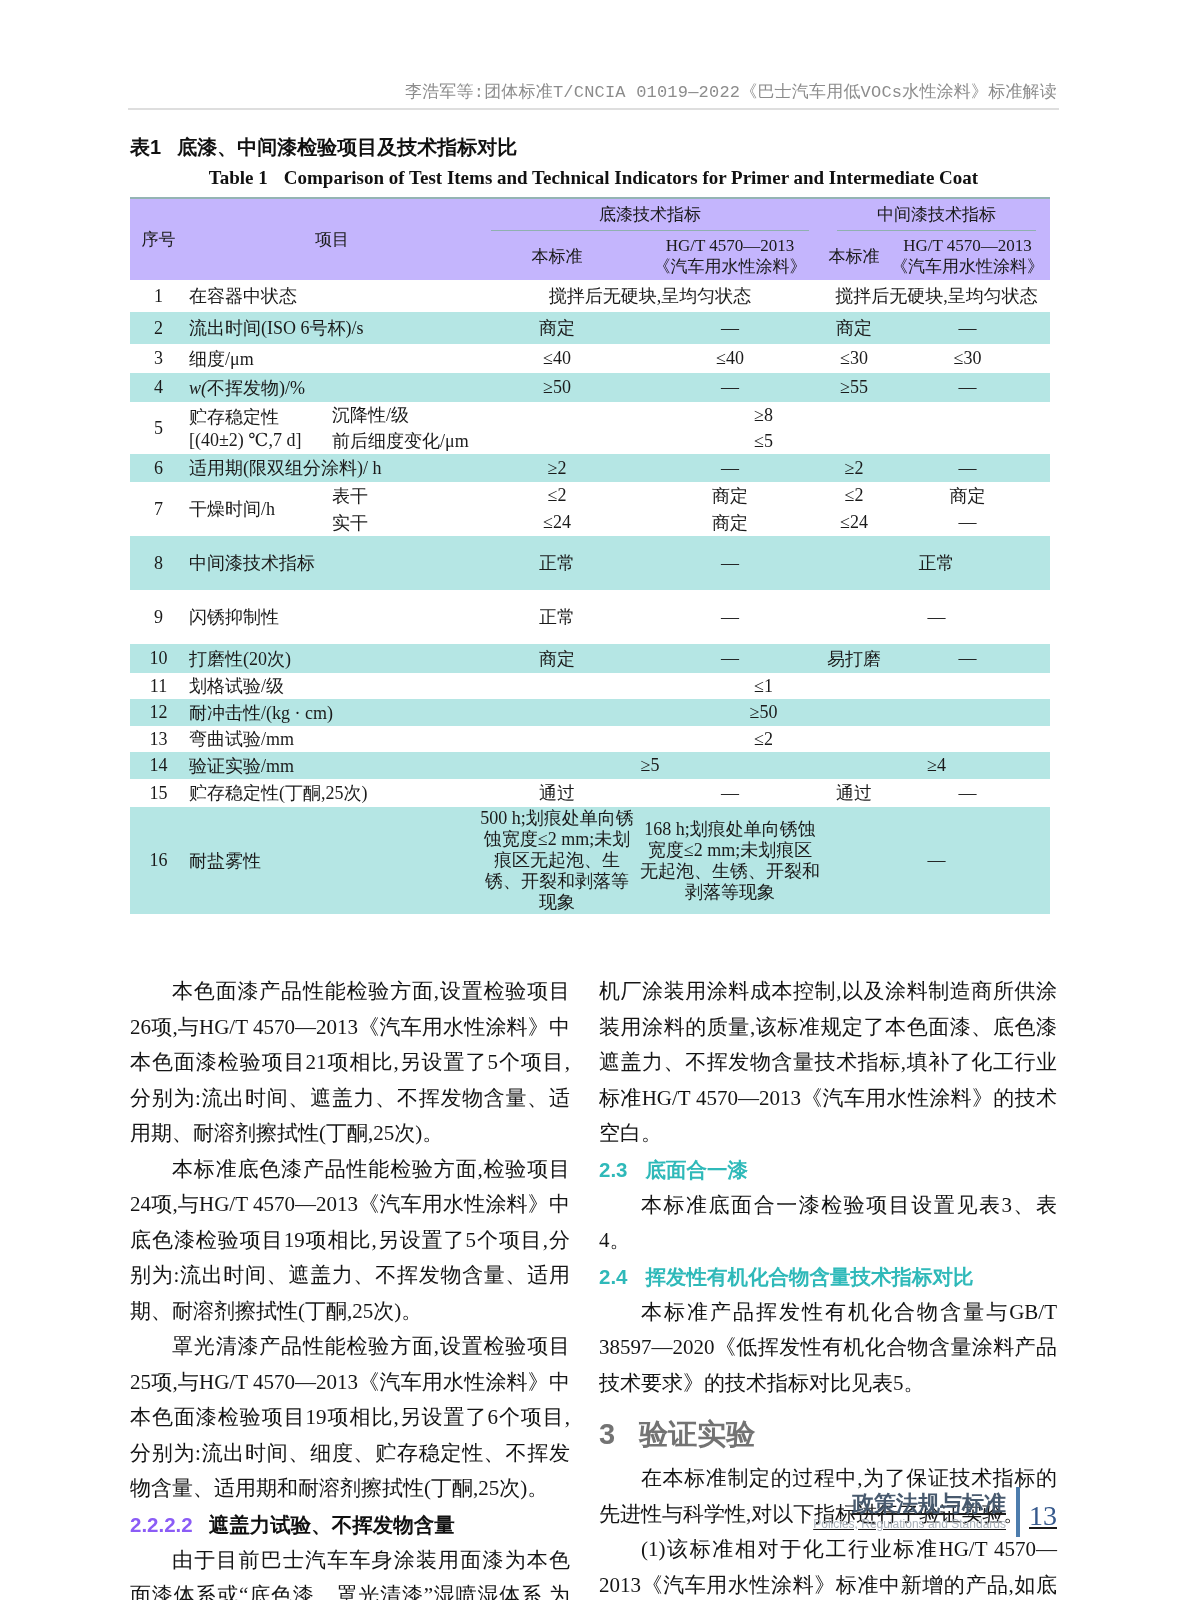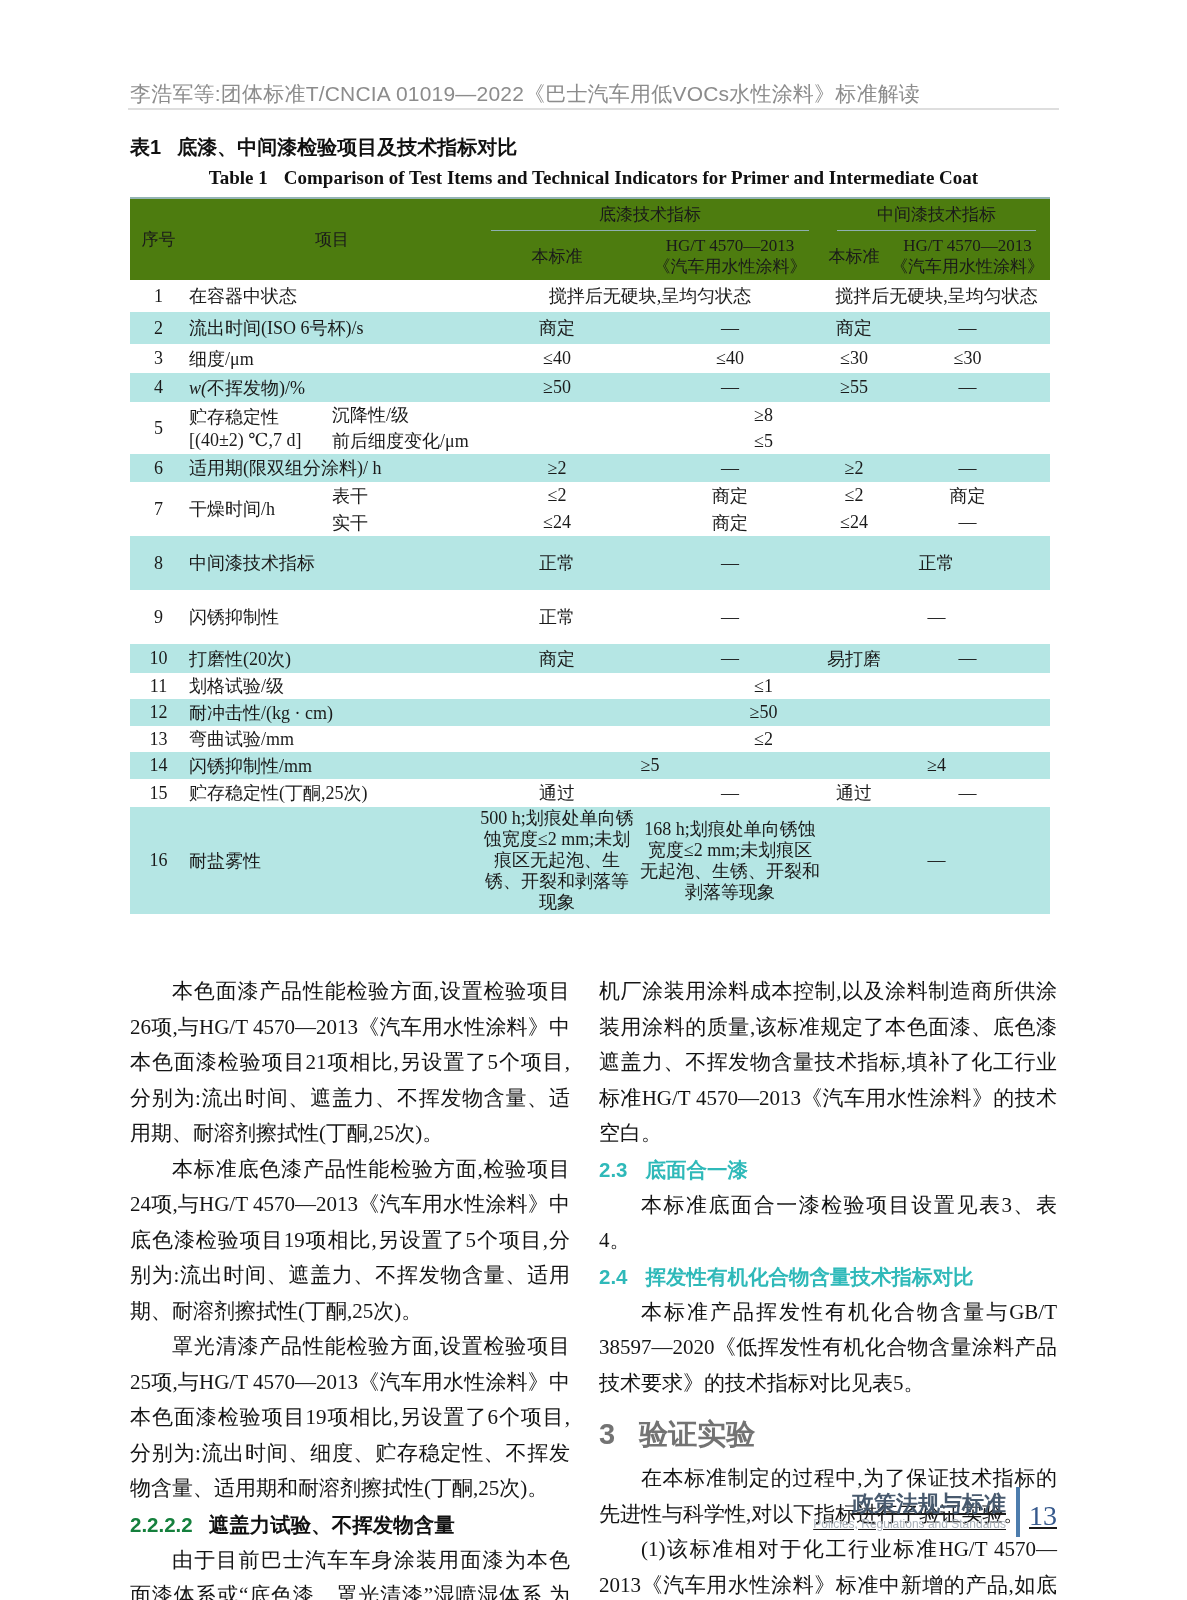--- a/index.html
+++ b/index.html
@@ -8,22 +8,22 @@
     background: #ffffff;
     overflow: hidden;
     font-family: "Liberation Serif", "DejaVu Serif", serif;
     color: #1a1a1a;
   }
   .page { position: relative; width: 1187px; height: 1600px; }
 
   
   .running-head {
     position: absolute; top: 80px; left: 130px; width: 927px;
-    text-align: left; color: #8c8c8c; font-size: 21px;
-    font-family: Liberation Sans, sans-serif;
+    text-align: right; color: #8c8c8c; font-size: 17px;
+    font-family: Liberation Mono, monospace;
     letter-spacing: 0.2px;
   }
   .head-rule {
     position: absolute; top: 108px; left: 128px; width: 931px;
     border-top: 2px solid #dedede;
   }
 
   .content { position: absolute; left: 130px; top: 124px; width: 927px; }
 
   
@@ -55,21 +55,21 @@
   .c-pstd { width: 160px; }
   .c-phgt { width: 186px; }
   .c-istd { width: 62px;  }
   .c-ihgt { width: 165px; }
 
   table.cmp th, table.cmp td {
     font-weight: normal; padding: 1px 2px;
     vertical-align: middle;
   }
   .band { background: #b5e6e4; }
-  thead th { background: #4d7c0f; font-size: 17px; line-height: 21px; }
+  thead th { background: #c4b5fd; font-size: 17px; line-height: 21px; }
   .group-line {
     border-bottom: 1.5px solid #8fb0b0;
     margin: 0 12px; padding: 4px 0 5px;
     text-align: center;
   }
   tr.hB th { height: 46px; text-align: center; }
   tr.hA th { height: 26px; text-align: center; }
 
   td.no { text-align: center; }
   td.item { text-align: left; padding-left: 7px; }
@@ -93,21 +93,21 @@
     margin: 0; font-size: 21px; line-height: 35.5px;
     text-align: justify; color: #141414;
   }
   .col p.ind { text-indent: 2em; }
 
   .h-sub {
     font-family: "Liberation Sans", "DejaVu Sans", sans-serif;
     font-weight: bold; font-size: 20.5px; line-height: 36px;
     color: #111;
   }
-  .h-sub .h-num { color: #15803d; margin-right: 16px; }
+  .h-sub .h-num { color: #8b5cf6; margin-right: 16px; }
   .h-teal {
     font-family: "Liberation Sans", "DejaVu Sans", sans-serif;
     font-weight: bold; font-size: 20.5px; line-height: 36px;
     color: #2fb9b9;
   }
   .h-teal .h-num { margin-right: 18px; }
   .h-section {
     font-family: "Liberation Sans", "DejaVu Sans", sans-serif;
     font-weight: bold; font-size: 29px; line-height: 34px;
     color: #737373; margin: 16px 0 10px 0;
@@ -285,21 +285,21 @@
           <td colspan="2" class="item">耐冲击性/(kg · cm)</td>
           <td colspan="4" class="c">≥50</td>
         </tr>
         <tr class="rh26">
           <td class="no">13</td>
           <td colspan="2" class="item">弯曲试验/mm</td>
           <td colspan="4" class="c">≤2</td>
         </tr>
         <tr class="band rh27">
           <td class="no">14</td>
-          <td colspan="2" class="item">闪锈抑制性/mm</td>
+          <td colspan="2" class="item">验证实验/mm</td>
           <td colspan="2" class="c">≥5</td>
           <td colspan="2" class="c">≥4</td>
         </tr>
         <tr class="rh28">
           <td class="no">15</td>
           <td colspan="2" class="item">贮存稳定性(丁酮,25次)</td>
           <td class="c">通过</td>
           <td class="c">—</td>
           <td class="c">通过</td>
           <td class="c">—</td>

